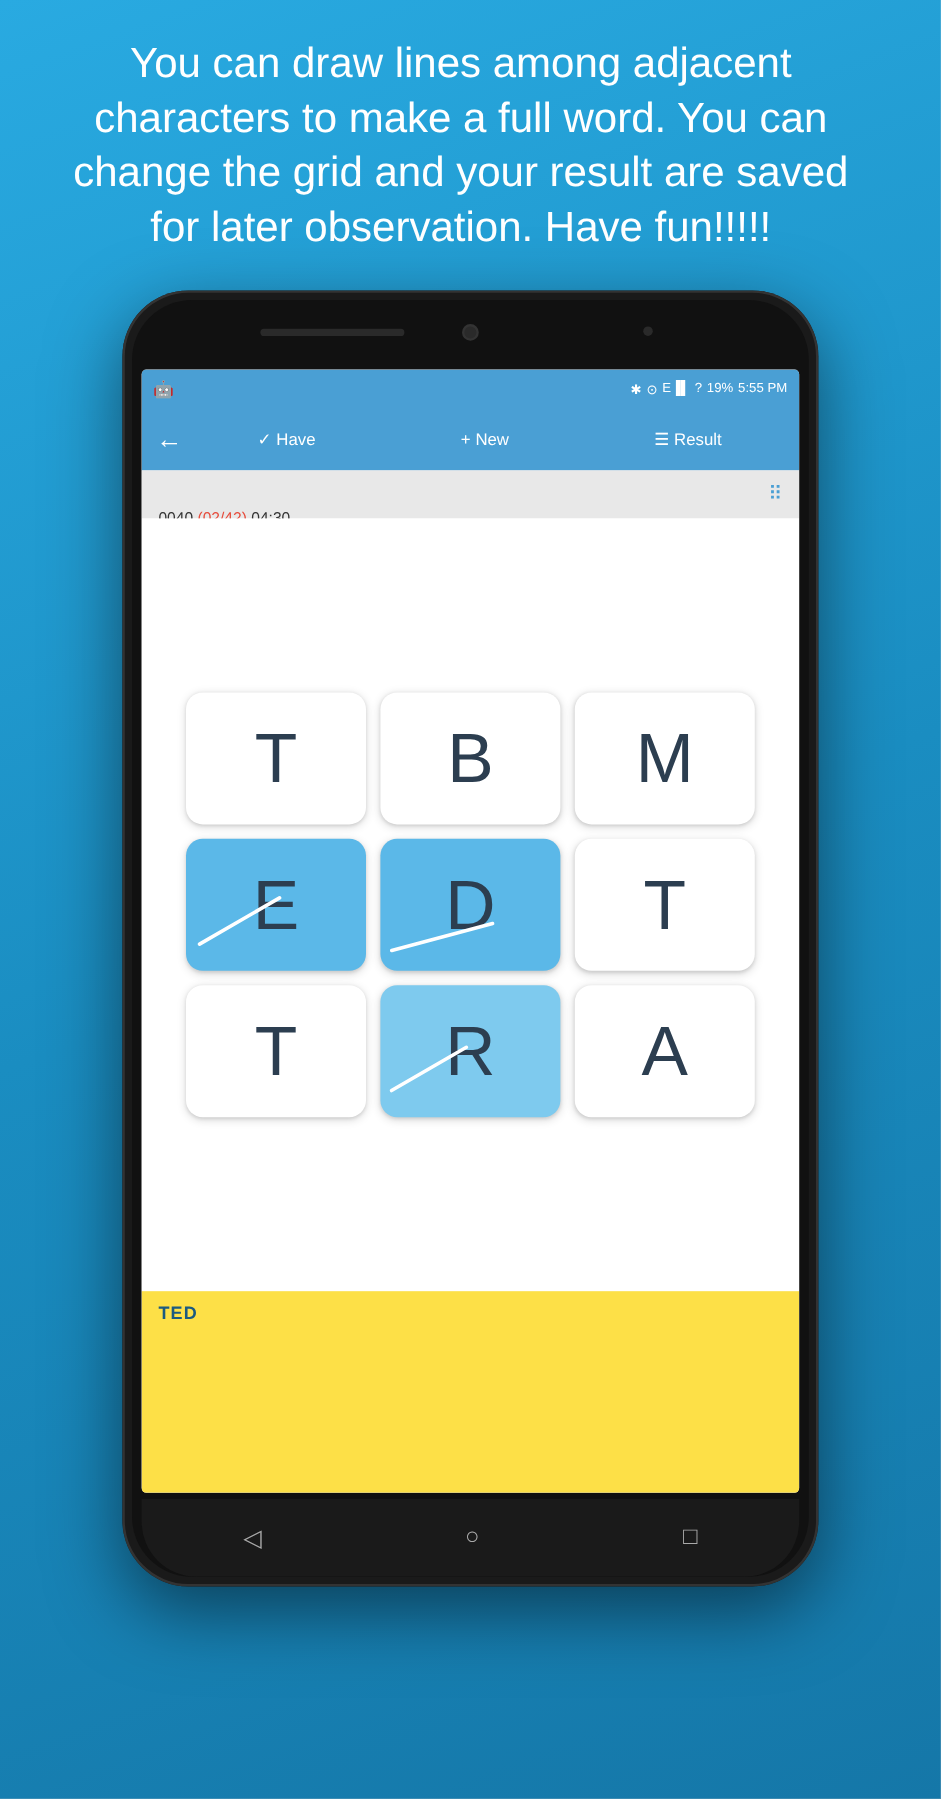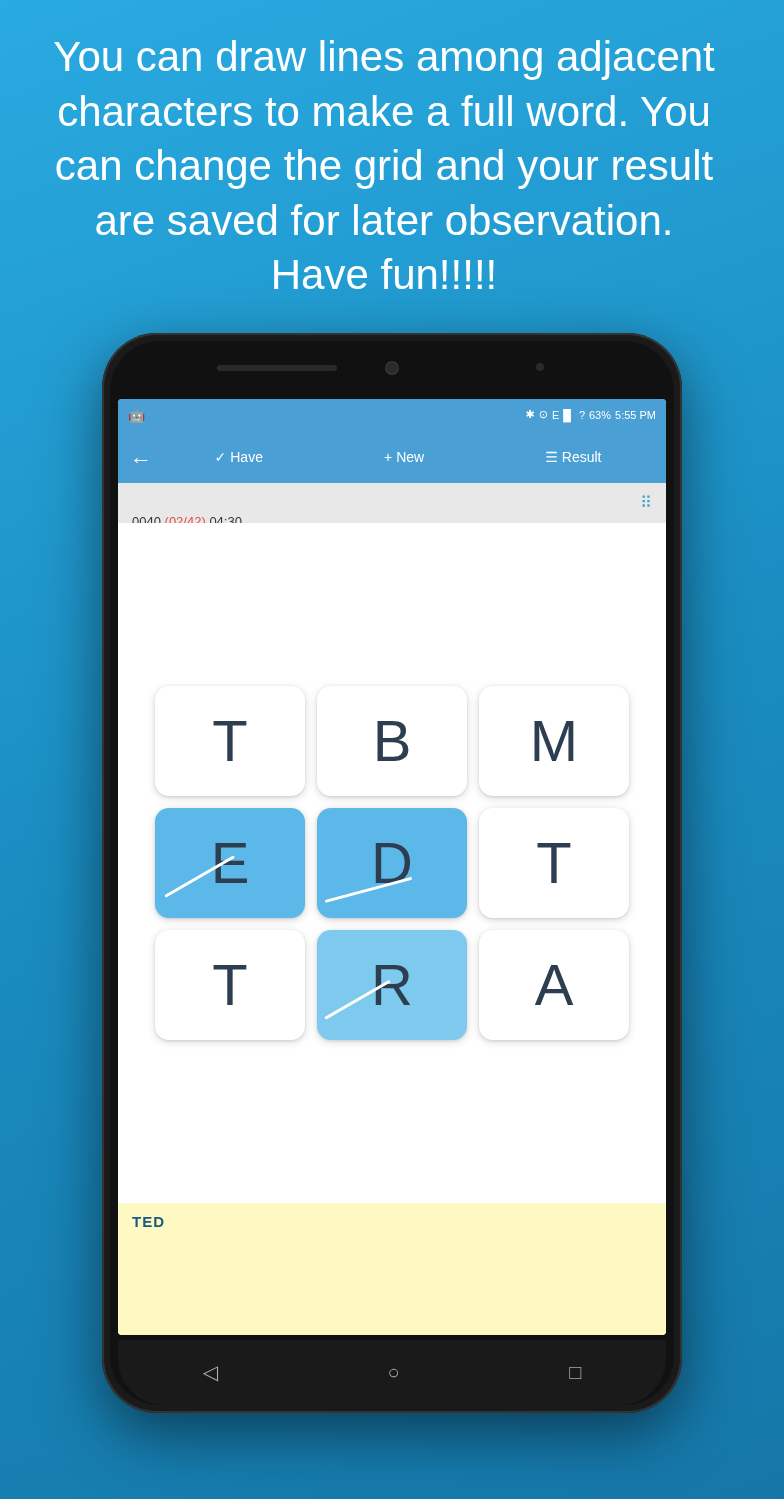--- a/index.html
+++ b/index.html
@@ -9,21 +9,21 @@
       height: 1499px;
       background: linear-gradient(160deg, #29aae1 0%, #1a8dc1 50%, #1577a8 100%);
       font-family: 'Helvetica Neue', Arial, sans-serif;
       overflow: hidden;
       position: relative;
     }
 
     .header-text {
       color: white;
       text-align: center;
-      font-size: 42px;
+      font-size: 35px;
       font-weight: 400;
       padding: 30px 56px 20px 40px;
       line-height: 1.3;
     }
 
     .phone-wrapper {
       display: flex;
       justify-content: center;
       margin-top: 10px;
     }
@@ -250,22 +250,22 @@
       width: 80px;
       height: 3px;
       background: white;
       border-radius: 2px;
       transform: rotate(-30deg);
       transform-origin: left center;
     }
 
     
     .word-area {
-      background: #fef9c3;
-      height: 132px;
+      background: #fde047;
+      height: 168px;
       padding: 10px 14px;
       flex-shrink: 0;
     }
 
     .word-list {
       color: #1a5a80;
       font-size: 15px;
       font-weight: 600;
       letter-spacing: 1px;
     }
@@ -307,21 +307,21 @@
 
         <div class="status-bar">
           <div class="status-left">
             <span class="status-android-icon">🤖</span>
           </div>
           <div class="status-right">
             <span>✱</span>
             <span>⊙</span>
             <span>E▐▌</span>
             <span>?</span>
-            <span>63%</span>
+            <span>19%</span>
             <span>5:55 PM</span>
           </div>
         </div>
 
         <div class="app-bar">
           <span class="app-bar-back">←</span>
           <div class="app-bar-actions">
             <span class="app-bar-btn">
               <span>✓</span>
               <span>Have</span>

